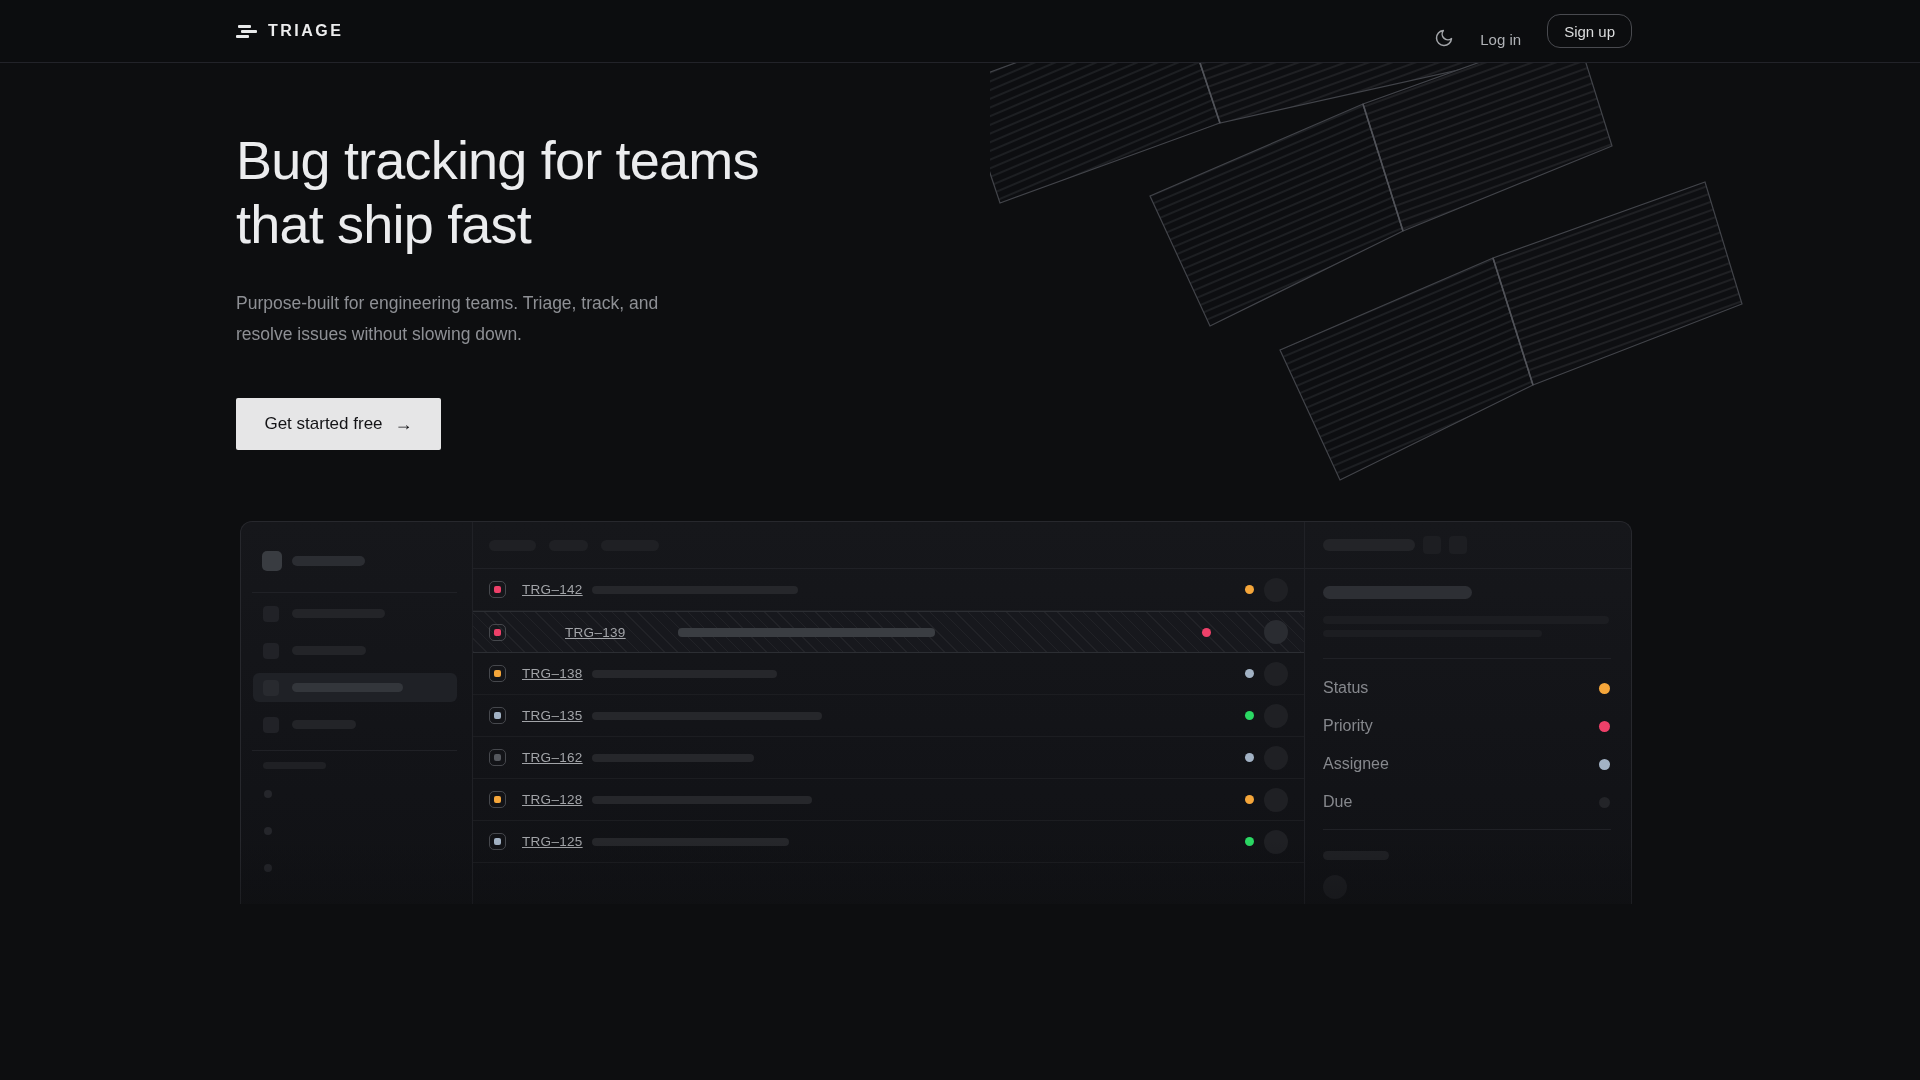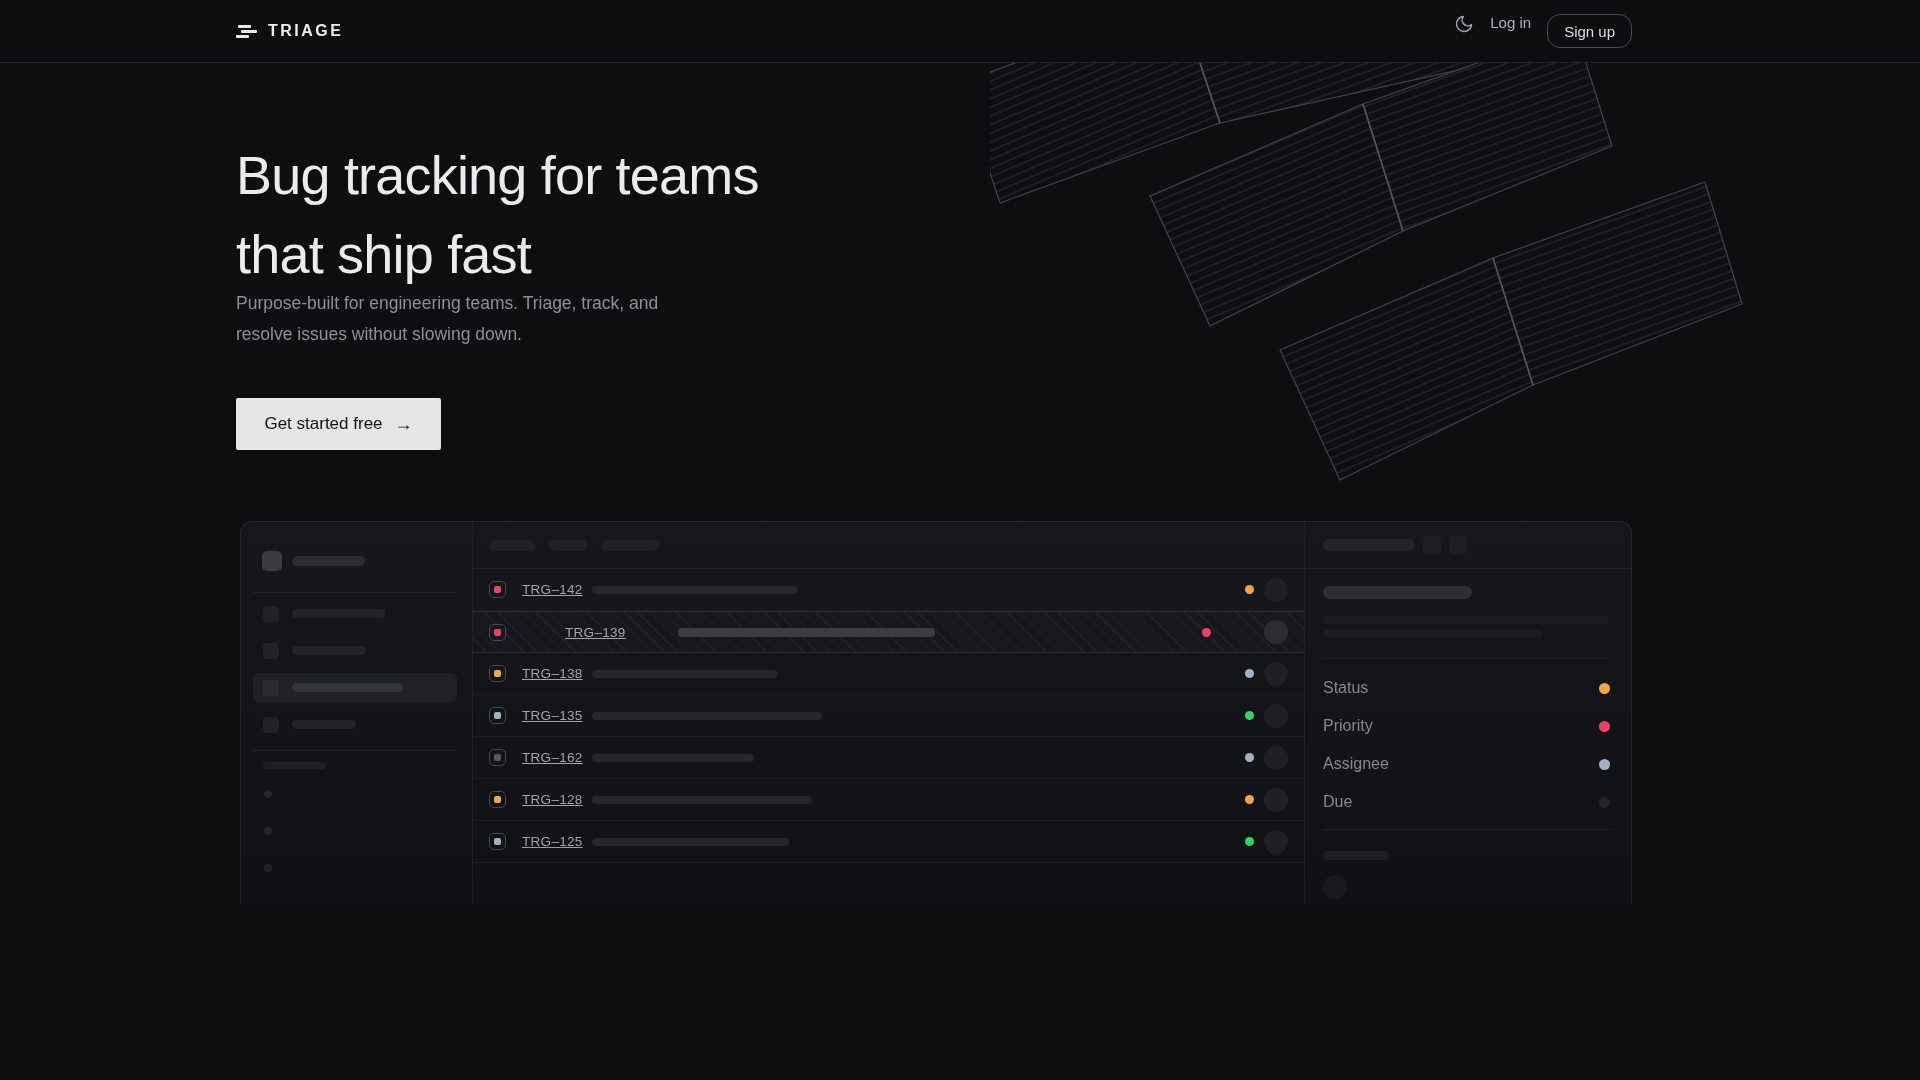--- a/index.html
+++ b/index.html
@@ -12,31 +12,31 @@
     border-bottom:1px solid #222329; background:#0c0d0f; z-index:5; }
   .nav-inner { position:relative; width:1396px; margin-left:236px; height:100%;
     display:flex; align-items:center; justify-content:space-between; }
   .brand { display:flex; align-items:center; gap:11px; }
   .brand-glyph { display:flex; flex-direction:column; gap:2px; }
   .brand-glyph i { display:block; height:3px; border-radius:1px; background:#e9eaeb; }
   .brand-glyph i:nth-child(1){ width:13px; margin-left:2px; }
   .brand-glyph i:nth-child(2){ width:16px; margin-left:5px; }
   .brand-glyph i:nth-child(3){ width:13px; }
   .brand-name { color:#ededee; font-size:16px; font-weight:700; letter-spacing:2.5px; }
-  .nav-right { display:flex; align-items:flex-start; gap:16px; }
+  .nav-right { display:flex; align-items:flex-end; gap:26px; }
   .theme-toggle { background:none; border:none; cursor:pointer; display:flex; align-items:center; }
   .login-link { color:#b0b2b6; font-size:15px; text-decoration:none; }
   .signup-btn { background:transparent; border:1px solid #494a4f; border-radius:13px;
     color:#dcddde; font-size:15px; padding:8px 16px; height:34px; cursor:pointer;
     font-family:"Liberation Sans", sans-serif; }
 
   
   .hero-title { position:absolute; left:236px; top:128px; z-index:2;
     color:#ebecee; font-size:54px; line-height:64px; font-weight:500; letter-spacing:-0.8px; }
-  .hero-title span { display:block;margin-top:15px; }
+  .hero-title span { display:block; }
   .hero-sub { position:absolute; left:236px; top:288px; z-index:2;
     color:#8e9095; font-size:17.5px; line-height:31px; }
   .hero-sub span { display:block; }
   .cta-btn { position:absolute; left:236px; top:398px; z-index:2;
     width:205px; height:52px; background:#e6e6e7; border:none; border-radius:2px;
     color:#141417; font-size:17px; font-weight:500; cursor:pointer;
     display:flex; align-items:center; justify-content:center; gap:12px;
     font-family:"Liberation Sans", sans-serif; }
   .cta-arrow { font-size:18px; }
 

